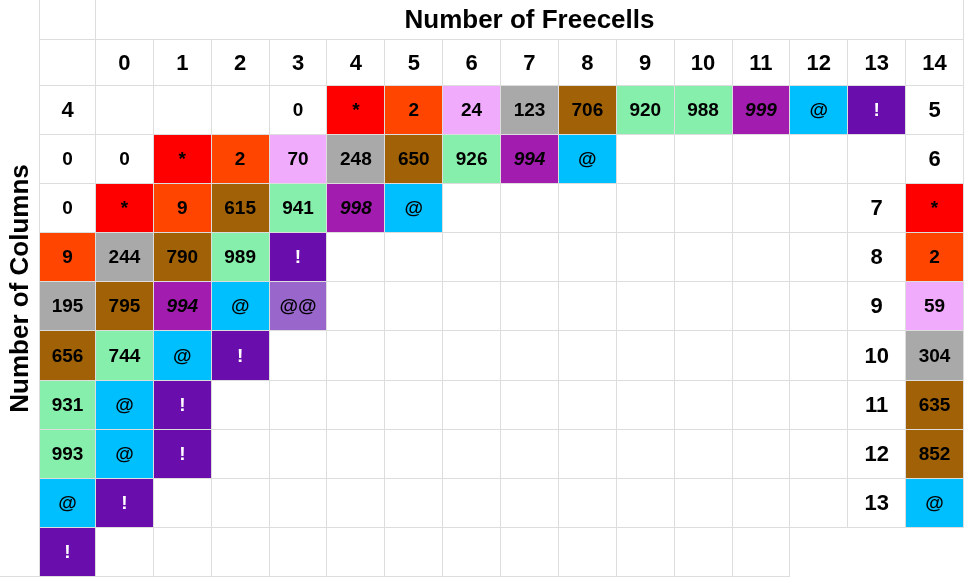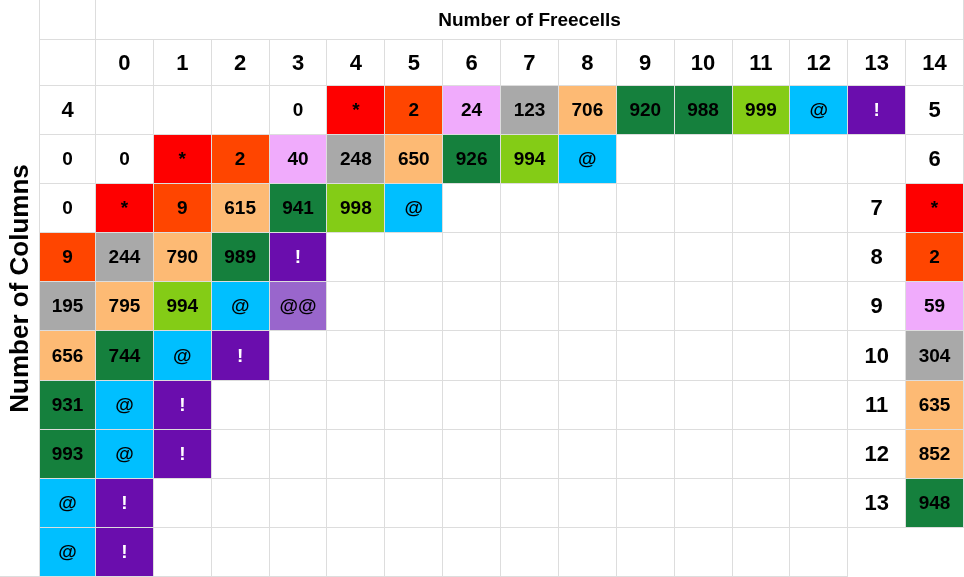--- a/index.html
+++ b/index.html
@@ -44,34 +44,34 @@
     border-bottom: 1px solid #ddd;
     display: flex;
     align-items: center;
     justify-content: center;
     box-sizing: border-box;
     font-weight: 900;
     font-size: 19px;
     color: #000;
   }
   .title {
-    font-size: 19px;
+    font-size: 26px;
   }
   .colhdr, .rowhdr {
     font-size: 22px;
   }
   
   .bg-none  { background: #fff; }
   .bg-red   { background: #fe0000; }
   .bg-orange{ background: #ff4500; }
   .bg-pink  { background: #f0abfc; }
   .bg-gray  { background: #a9a9a9; }
-  .bg-yellow{ background: #fdba74; }
-  .bg-olive { background: #15803d; }
-  .bg-green { background: #84cc16; }
+  .bg-yellow{ background: #a16207; }
+  .bg-olive { background: #86efac; }
+  .bg-green { background: #a21caf; font-style: italic; }
   .bg-cyan  { background: #00bfff; }
   .bg-purple{ background: #6a0dad; color:#fff; }
   .bg-mauve { background: #9966cc; }
   
   .bg-purple { color: #fff; }
 </style>
 </head>
 <body>
 
 <div class="wrap">
@@ -110,21 +110,21 @@
       <div class="cell bg-olive">920</div>
       <div class="cell bg-olive">988</div>
       <div class="cell bg-green">999</div>
       <div class="cell bg-cyan">@</div>
       <div class="cell bg-purple">!</div>
       <div class="cell rowhdr bg-none">5</div>
       <div class="cell bg-none">0</div>
       <div class="cell bg-none">0</div>
       <div class="cell bg-red">*</div>
       <div class="cell bg-orange">2</div>
-      <div class="cell bg-pink">40</div>
+      <div class="cell bg-pink">70</div>
       <div class="cell bg-gray">248</div>
       <div class="cell bg-yellow">650</div>
       <div class="cell bg-olive">926</div>
       <div class="cell bg-green">994</div>
       <div class="cell bg-cyan">@</div>
       <div class="cell bg-none"></div>
       <div class="cell bg-none"></div>
       <div class="cell bg-none"></div>
       <div class="cell bg-none"></div>
       <div class="cell bg-none"></div>
@@ -233,21 +233,20 @@
       <div class="cell bg-none"></div>
       <div class="cell bg-none"></div>
       <div class="cell bg-none"></div>
       <div class="cell bg-none"></div>
       <div class="cell bg-none"></div>
       <div class="cell bg-none"></div>
       <div class="cell bg-none"></div>
       <div class="cell bg-none"></div>
       <div class="cell bg-none"></div>
       <div class="cell rowhdr bg-none">13</div>
-      <div class="cell bg-olive">948</div>
       <div class="cell bg-cyan">@</div>
       <div class="cell bg-purple">!</div>
       <div class="cell bg-none"></div>
       <div class="cell bg-none"></div>
       <div class="cell bg-none"></div>
       <div class="cell bg-none"></div>
       <div class="cell bg-none"></div>
       <div class="cell bg-none"></div>
       <div class="cell bg-none"></div>
       <div class="cell bg-none"></div>

